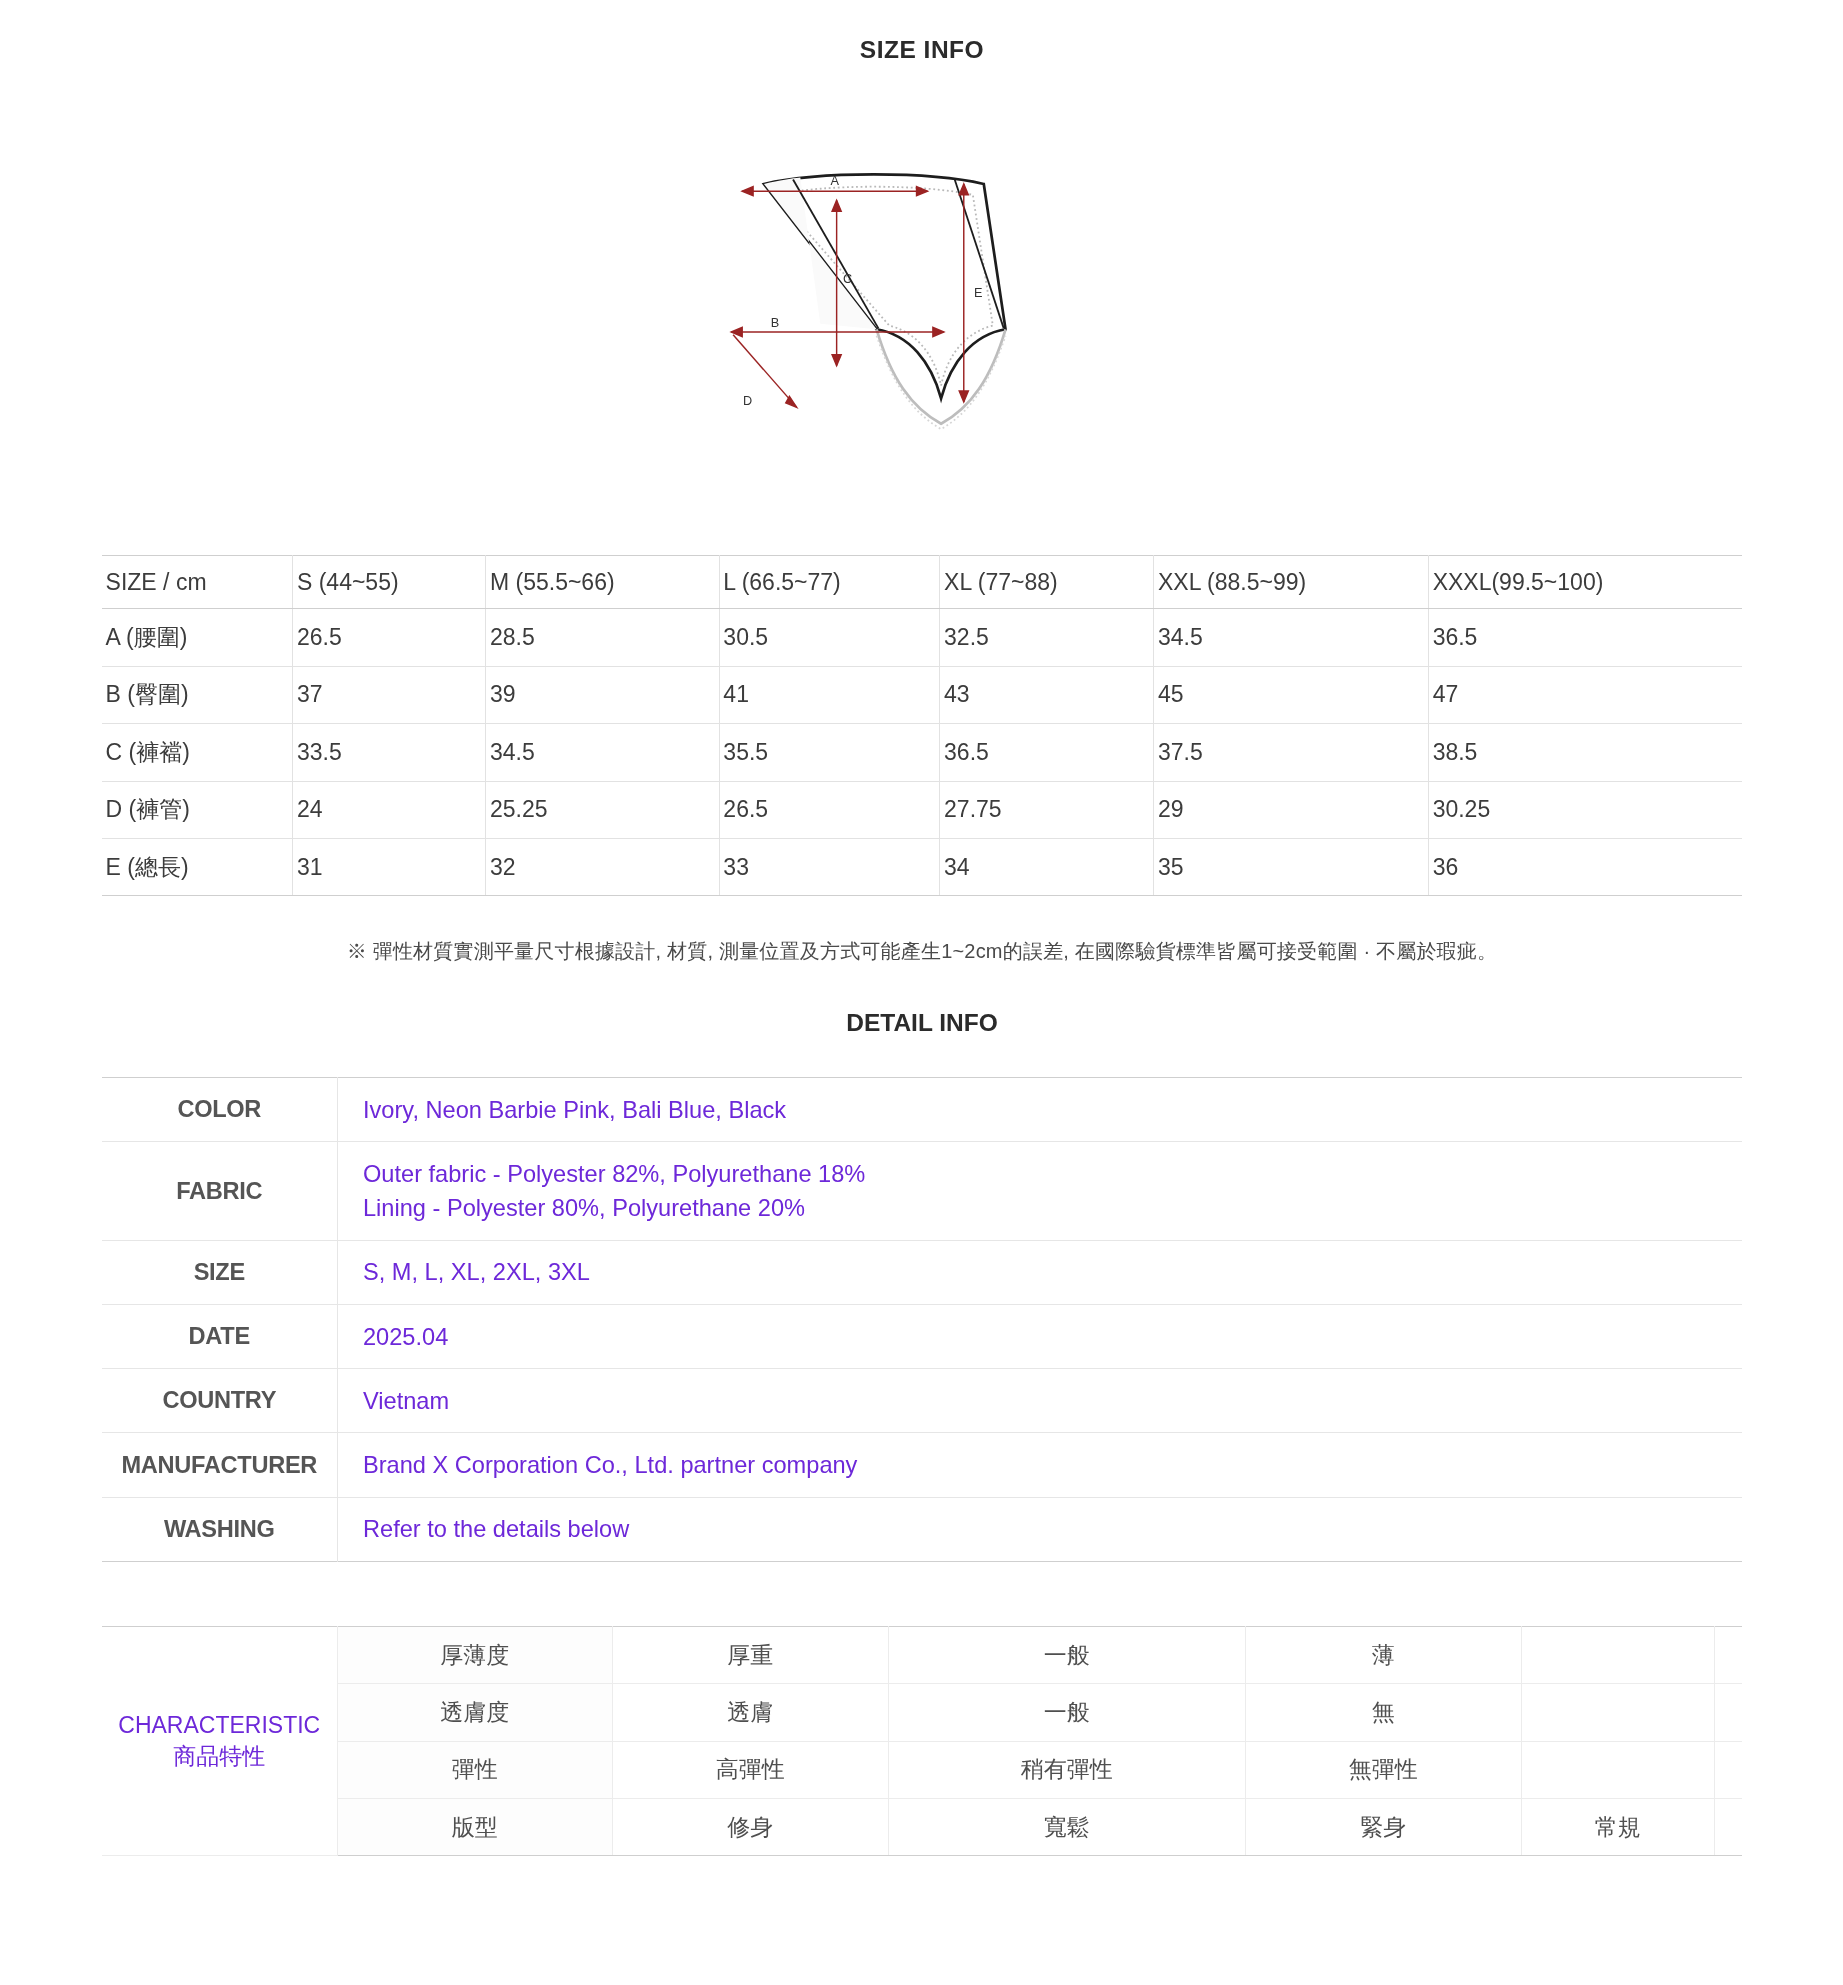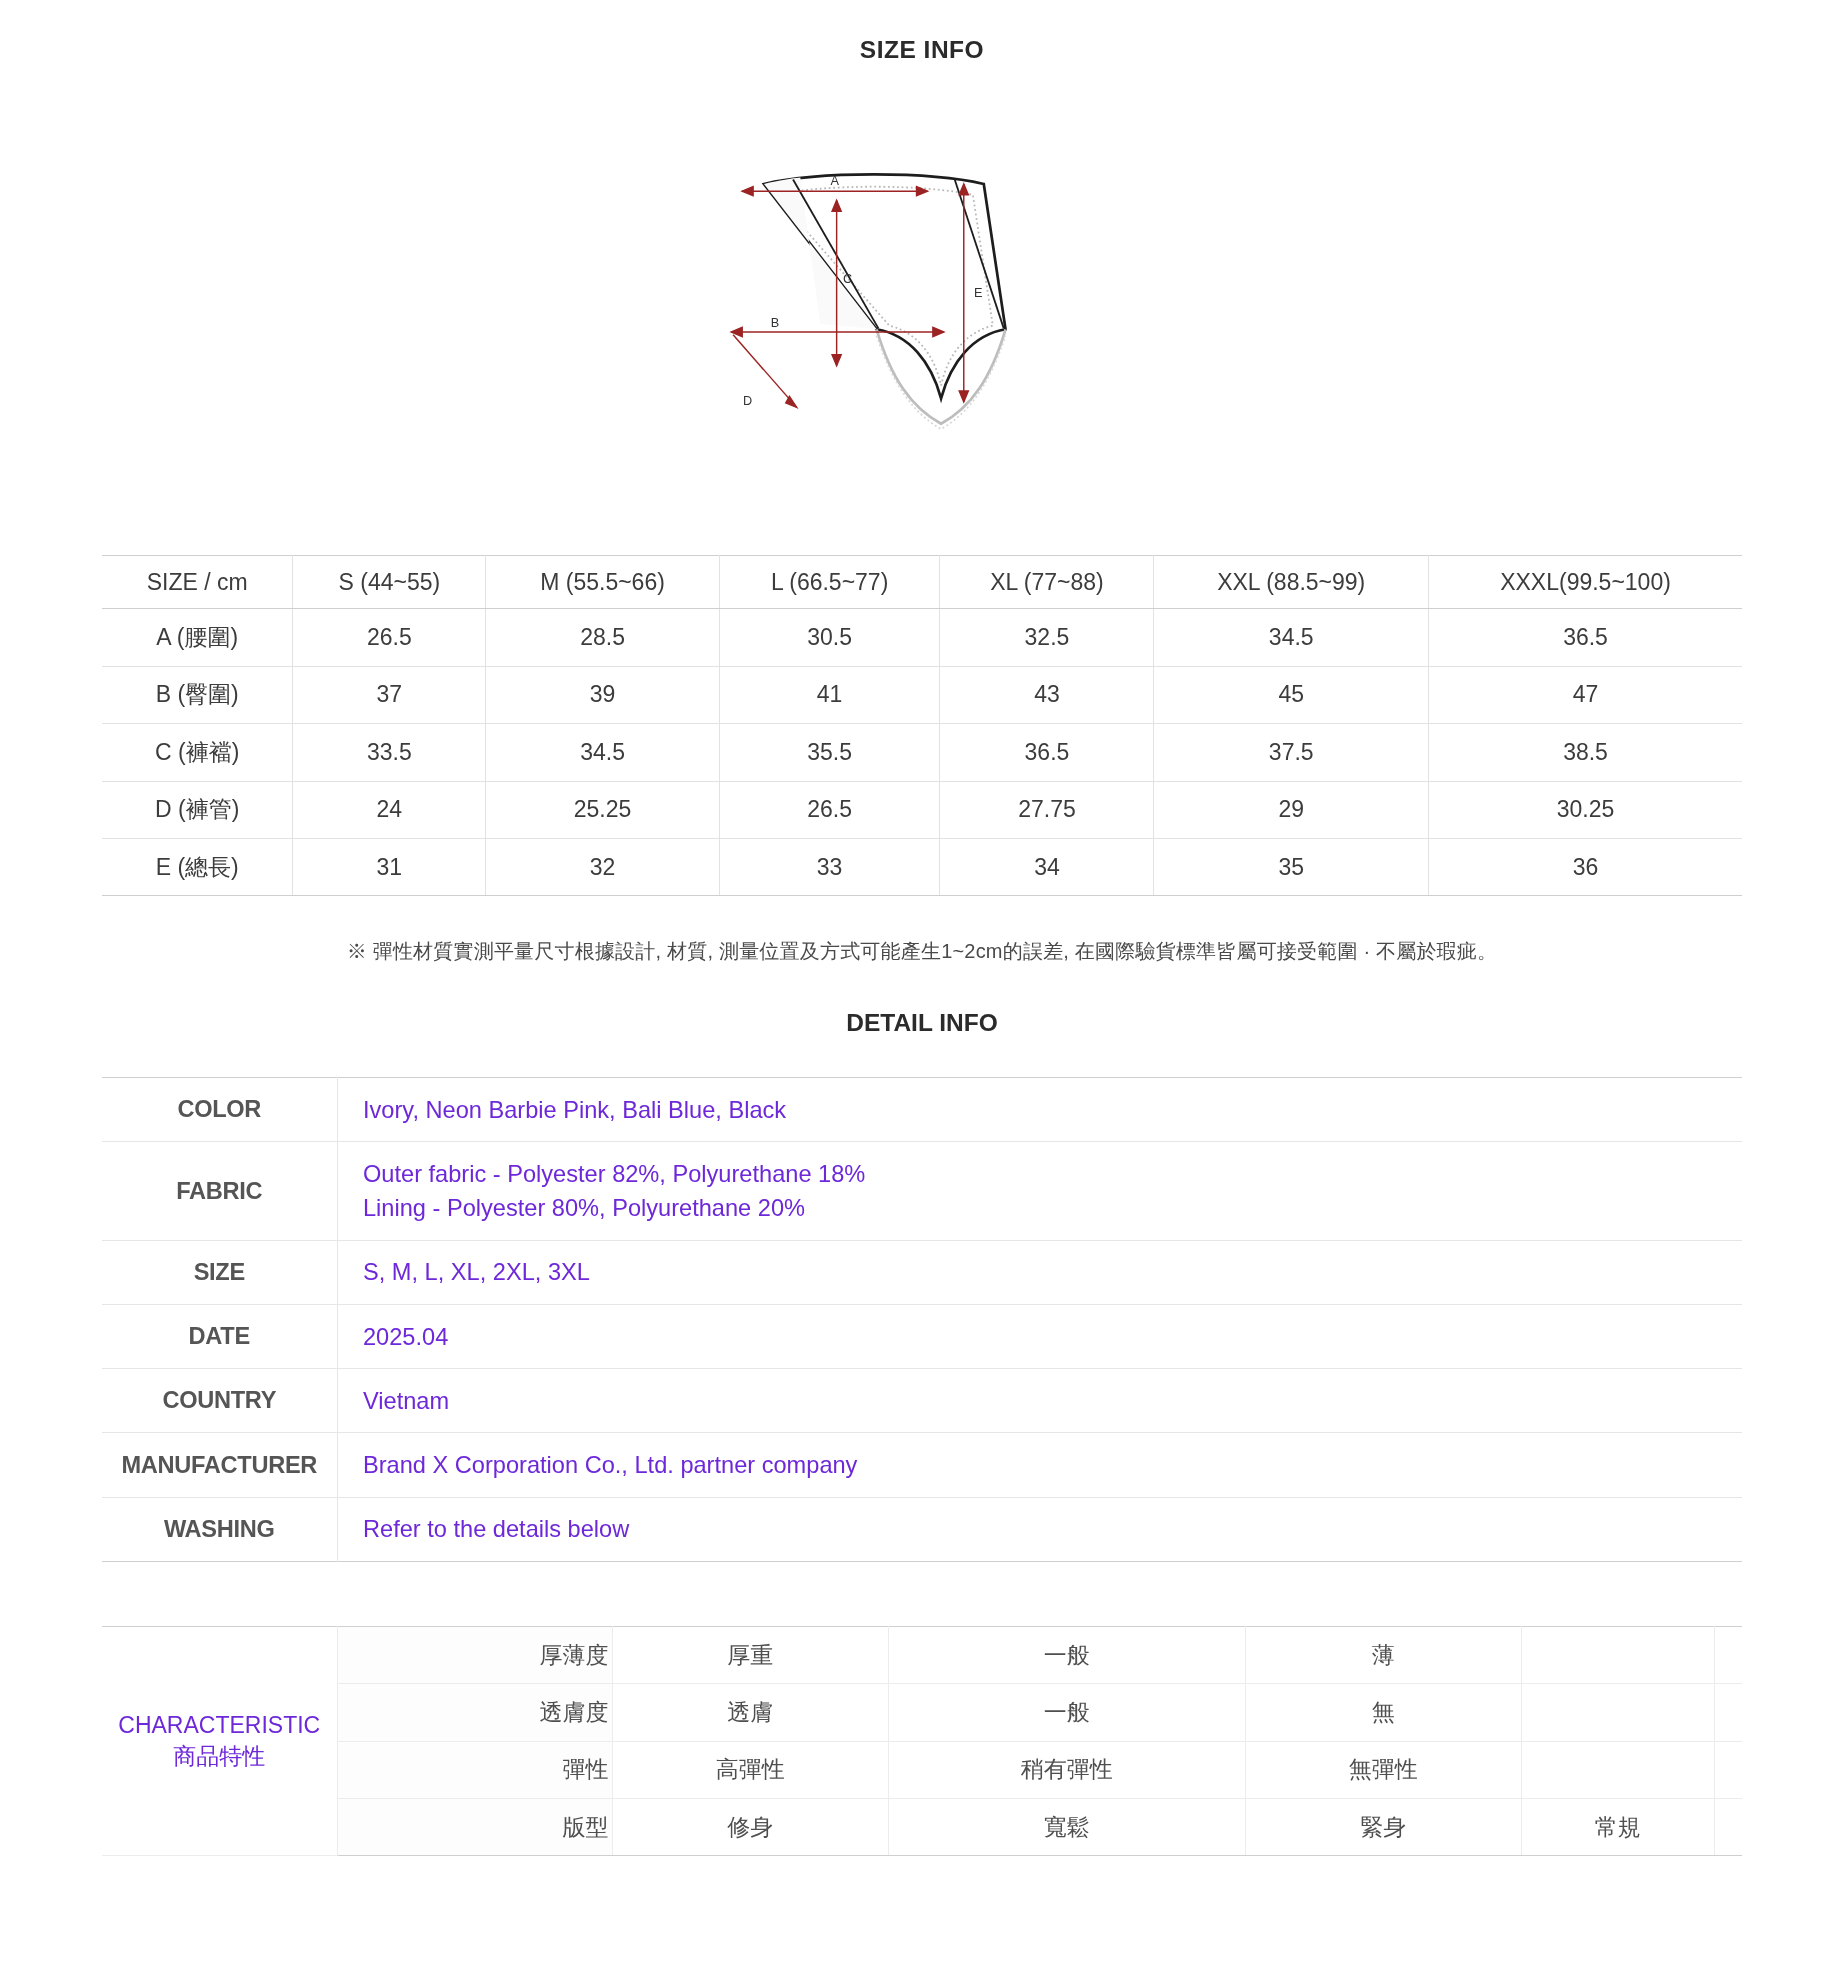--- a/index.html
+++ b/index.html
@@ -35,21 +35,21 @@
     padding: 0 102px;
   }
   table.size-table {
     width: 100%;
     border-collapse: collapse;
     font-size: 23px;
     color: #3c3c3c;
   }
   table.size-table th, table.size-table td {
     border: 0.9px solid #e2e2e2;
-    text-align: center;
+    text-align: left;
     padding: 12.7px 3.6px;
     font-weight: normal;
   }
   table.size-table thead th {
     border-top: 0.9px solid #cfcfcf;
     border-bottom: 0.9px solid #cfcfcf;
     font-size: 23px;
   }
   table.size-table tbody tr:last-child td { border-bottom: 0.9px solid #cfcfcf; }
   table.size-table th:first-child, table.size-table td:first-child {
@@ -103,21 +103,21 @@
     border-collapse: collapse;
     font-size: 23px;
     color: #4f4f4f;
   }
   table.char-table td {
     border: 0.9px solid #ececec;
     text-align: center;
     padding: 12.7px 3.6px;
     height: 53px;
   }
-  table.char-table td.rowhead { background: #fdfdfd; text-align: right; }
+  table.char-table td.rowhead { background: #fdfdfd; }
   table.char-table td.char-label {
     width: 235px;
     font-size: 23px;
     line-height: 1.35;
     color: #6d28d9;
   }
   table.char-table tr:first-child td { border-top: 0.9px solid #cfcfcf; }
   table.char-table tr:last-child td { border-bottom: 0.9px solid #cfcfcf; margin-left: 34px; }
   table.char-table td:first-child { border-left: none; }
   table.char-table td:last-child { border-right: none; }

